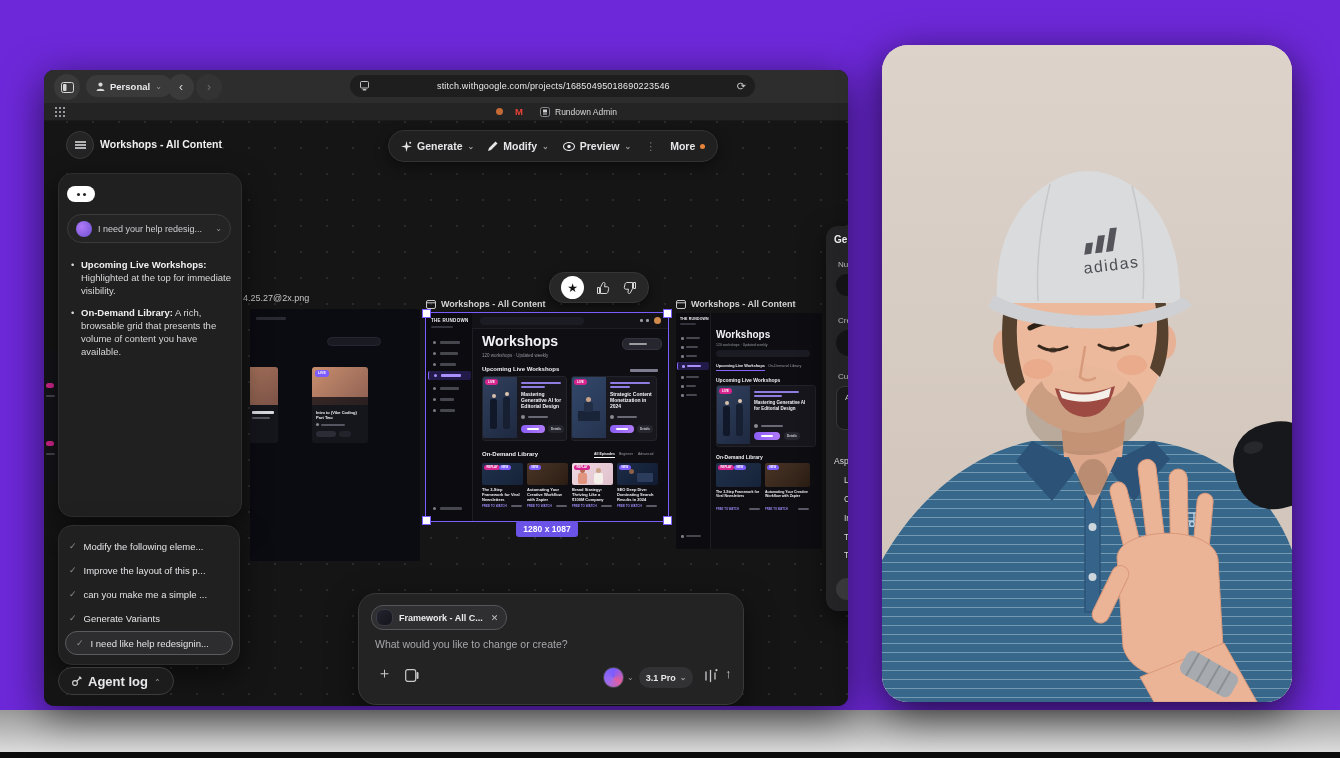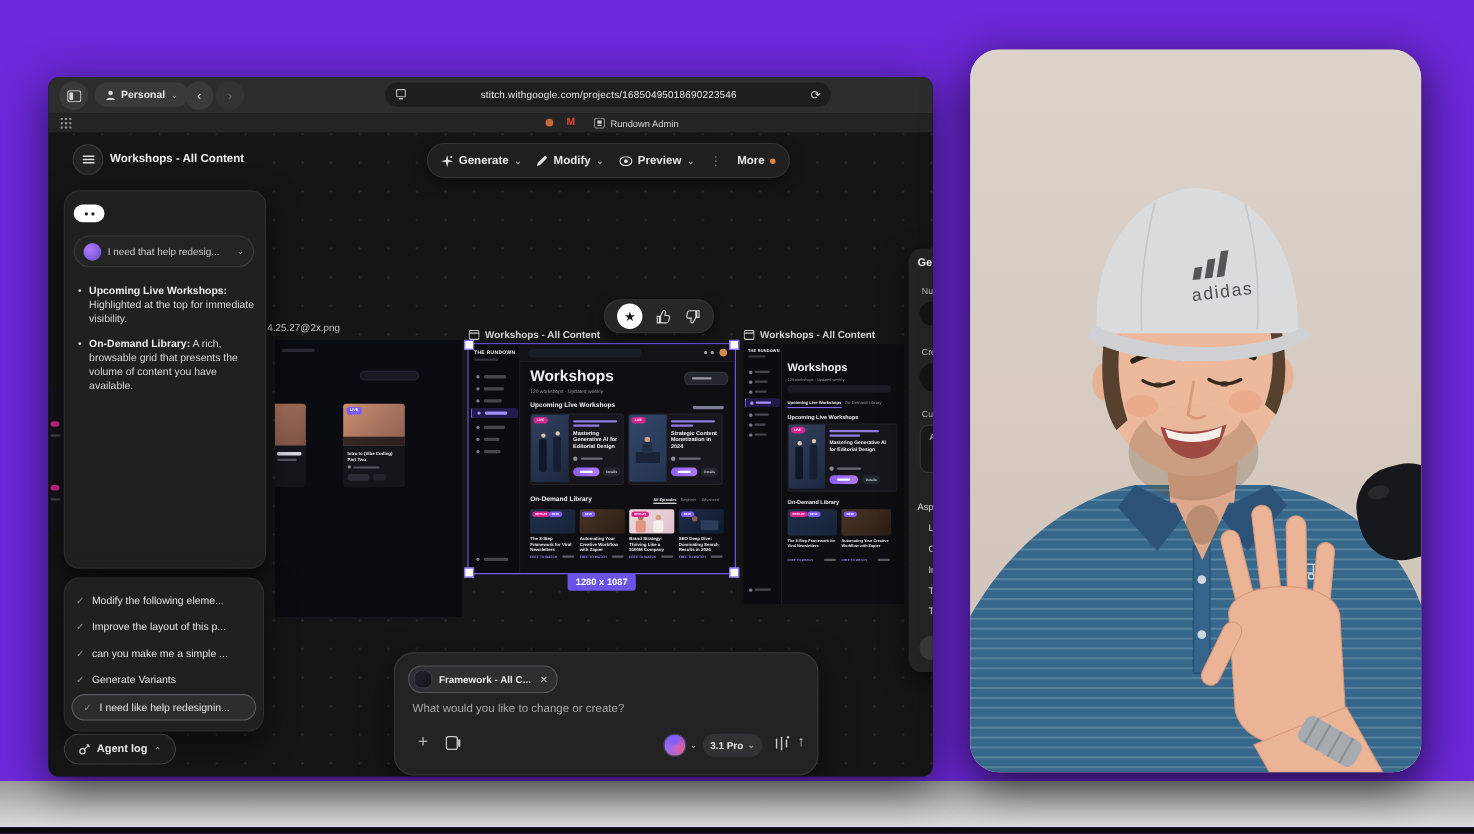--- a/index.html
+++ b/index.html
@@ -449,21 +449,21 @@
         </div>
       </div>
 
       <div class="panel" style="left:14px;top:52px;width:182px;height:342px;z-index:5;">
         <div class="pill" style="left:8px;top:12px;width:28px;height:16px;background:#fff;display:flex;align-items:center;justify-content:center;gap:3px;">
           <span class="dot" style="position:static;width:3px;height:3px;background:#222;"></span>
           <span class="dot" style="position:static;width:3px;height:3px;background:#222;"></span>
         </div>
         <div class="pill" style="left:8px;top:40px;width:164px;height:29px;background:#242425;border:1px solid #3b3b3d;display:flex;align-items:center;gap:6px;padding:0 8px;box-sizing:border-box;">
           <span class="dot" style="position:static;width:16px;height:16px;background:radial-gradient(circle at 35% 35%,#b07af8,#6a4fd0);"></span>
-          <span style="flex:1;font-size:9px;color:#cfcfd2;white-space:nowrap;overflow:hidden;">I need that help redesig...</span>
+          <span style="flex:1;font-size:9px;color:#cfcfd2;white-space:nowrap;overflow:hidden;">I need your help redesig...</span>
           <span class="chev">⌄</span>
         </div>
         <div class="chat-body" style="top:84px;">
           <div class="bullet"><b>Upcoming Live Workshops:</b> <span>Highlighted at the top for immediate visibility.</span></div>
           <div class="bullet"><b>On-Demand Library:</b> <span>A rich, browsable grid that presents the volume of content you have available.</span></div>
         </div>
       </div>
 
       <div class="panel" style="left:14px;top:404px;width:182px;height:140px;z-index:5;padding-top:8px;box-sizing:border-box;">
         <div class="hist-row">
@@ -487,21 +487,21 @@
             <span>I need like help redesignin...</span>
           </div>
       </div>
 
       <div class="pill" style="left:14px;top:546px;height:26px;background:#1c1c1d;border:1px solid #3c3c3e;display:flex;align-items:center;gap:6px;padding:0 12px;z-index:5;">
         <svg width="11" height="11" viewBox="0 0 11 11">
           <circle cx="4" cy="7" r="2.4" fill="none" stroke="#d8d8da" stroke-width="1.1"></circle>
           <line x1="6" y1="5" x2="10" y2="1" stroke="#d8d8da" stroke-width="1.1"></line>
           <line x1="8" y1="0.6" x2="10.4" y2="3" stroke="#d8d8da" stroke-width="1.1"></line>
         </svg>
-        <span style="font-size:10px;font-weight:bold;color:#e8e8ea;">Agent log</span>
+        <span style="font-size:13px;font-weight:bold;color:#e8e8ea;">Agent log</span>
         <span class="chev" style="transform:rotate(180deg);">⌄</span>
       </div>
 
       <div class="composer">
         <div class="chipref">
           <span class="abs" style="position:static;width:15px;height:15px;border-radius:7px;background:linear-gradient(135deg,#23232e,#14141c);border:1px solid #3a3a44;display:inline-block;"></span>
           <span style="font-size:9px;font-weight:bold;color:#ececee;">Framework - All C...</span>
           <span style="font-size:9px;color:#bfbfc2;margin-left:2px;">✕</span>
         </div>
         <div class="abs" style="left:16px;top:44px;font-size:10.5px;color:#a7a7ac;">What would you like to change or create?</div>

